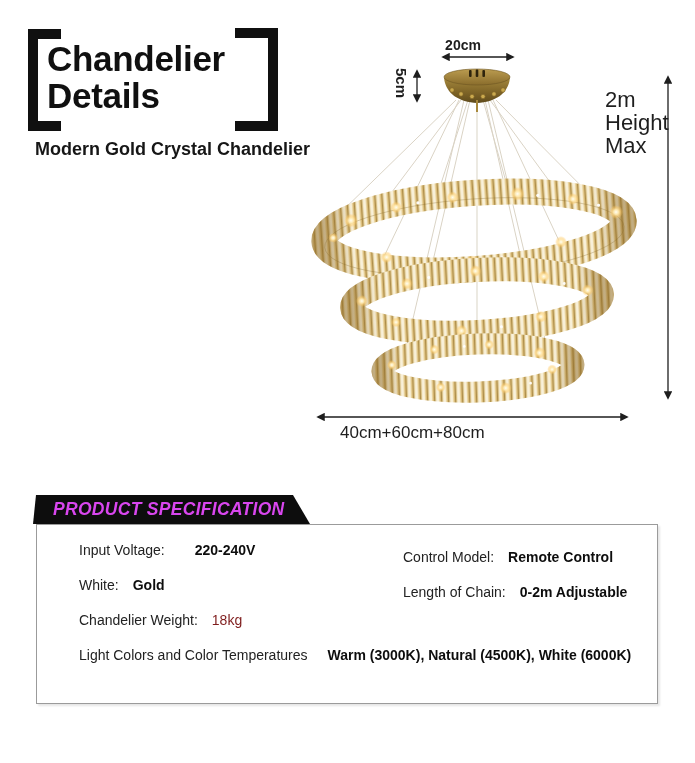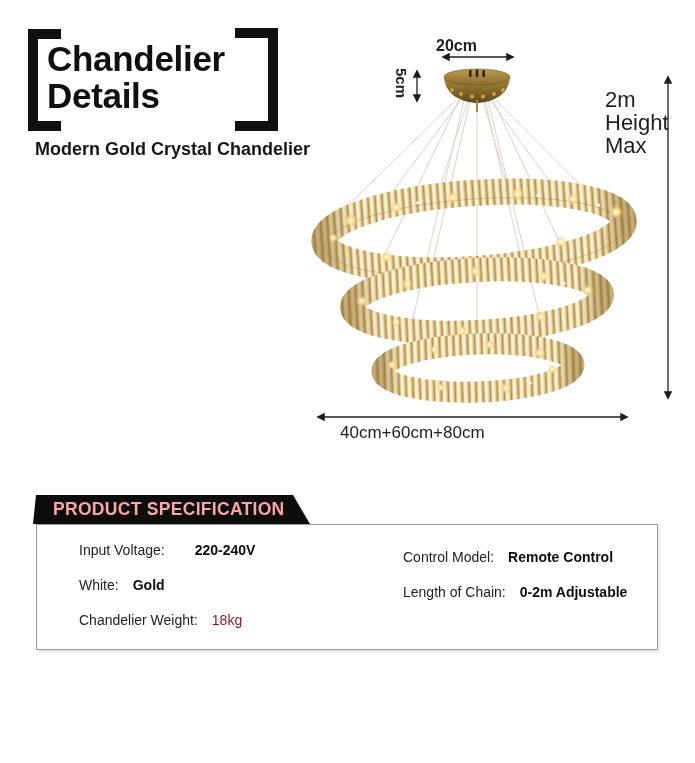--- a/index.html
+++ b/index.html
@@ -13,35 +13,35 @@
   .bracket-right{left:235px;top:28px;width:43px;height:103px;border-width:10px 10px 10px 0}
   .title{
     position:absolute;left:47px;top:40px;font-size:35px;font-weight:700;
     line-height:37px;color:#101010;letter-spacing:-0.3px;
   }
   .subtitle{
     position:absolute;left:35px;top:139px;font-size:18px;font-weight:700;color:#161616;
   }
   
   .dim{position:absolute;color:#1e1e1e;white-space:nowrap}
-  .dim-20{left:436px;top:37px;width:78px;text-align:left;font-size:16px;font-weight:700}
+  .dim-20{left:424px;top:37px;width:78px;text-align:center;font-size:14px;font-weight:700}
   .dim-5{left:410px;top:68px;font-size:15px;font-weight:700;transform:rotate(90deg);transform-origin:left top}
   .dim-2m{left:605px;top:88px;font-size:22px;line-height:23px;white-space:pre-line}
   .dim-40{left:340px;top:423px;width:268px;text-align:left;font-size:17px}
   
   .spec-banner{
     position:absolute;left:33px;top:495px;width:277px;height:29px;background:#0d0d0d;
     clip-path:polygon(3px 0,260px 0,277px 100%,0 100%);z-index:2;
   }
   .spec-banner span{
     display:block;padding-left:20px;font-size:17.5px;line-height:29px;font-weight:700;
-    color:#fca5a5;letter-spacing:0.3px;
+    color:#d946ef;letter-spacing:0.3px;font-style:italic;
   }
   .spec-box{
-    position:absolute;left:36px;top:524px;width:622px;height:126px;
+    position:absolute;left:36px;top:524px;width:622px;height:180px;
     border:1px solid #9b9b9b;box-sizing:border-box;background:#ffffff;
     box-shadow:2px 2px 2px rgba(0,0,0,0.10);z-index:1;
   }
   .row{position:absolute;font-size:14px;color:#222;white-space:nowrap}
   .row .v{font-weight:700;color:#0d0d0d;margin-left:14px}
   .row .v.plain{font-weight:400;color:#7f1d1d}
   .row .v.wide{margin-left:30px}
   .row .v.mid{margin-left:20px}
   .r1{left:42px;top:17px}.r2{left:42px;top:52px}.r3{left:42px;top:87px}.r4{left:42px;top:122px}
   .rr1{left:366px;top:24px}.rr2{left:366px;top:59px}
@@ -221,19 +221,22 @@
 <div class="spec-box">
   <div class="row r1">
     <span>Input Voltage:</span><span class="v wide">220-240V</span>
   </div>
   <div class="row r2">
     <span>White:</span><span class="v">Gold</span>
   </div>
   <div class="row r3">
     <span>Chandelier Weight:</span><span class="v plain">18kg</span>
   </div>
+  <div class="row r4">
+    <span>Light Colors and Color Temperatures</span><span class="v mid">Warm (3000K), Natural (4500K), White (6000K)</span>
+  </div>
   <div class="row rr1">
     <span>Control Model:</span><span class="v">Remote Control</span>
   </div>
   <div class="row rr2">
     <span>Length of Chain:</span><span class="v">0-2m Adjustable</span>
   </div>
 </div>
 
 </body></html>

